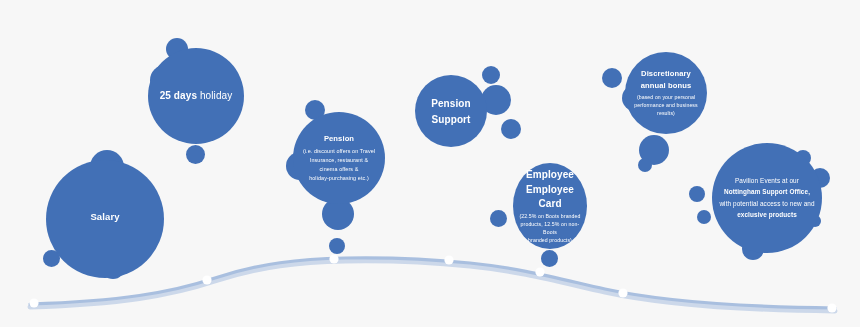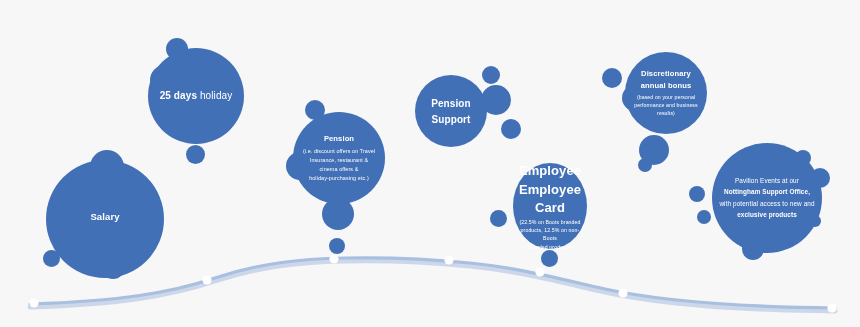--- a/index.html
+++ b/index.html
@@ -95,21 +95,21 @@
   
   #blob-pension { left: 415px; top: 75px; width: 72px; height: 72px; }
   #blob-pension .blob-text { font-size: 10px; line-height: 1.55; font-weight: bold; }
   #sat-pension-a { left: 481px; top: 85px; width: 30px; height: 30px; }
   #sat-pension-b { left: 482px; top: 66px; width: 18px; height: 18px; }
   #sat-pension-c { left: 501px; top: 119px; width: 20px; height: 20px; }
 
   
   #blob-discount { left: 513px; top: 163px; width: 74px; height: 86px; }
   #blob-discount .blob-text { font-size: 5.2px; line-height: 1.6; }
-  #blob-discount .t-title { font-size: 13px; line-height: 1.35; margin-bottom: 1.5px; }
+  #blob-discount .t-title { font-size: 10px; line-height: 1.35; margin-bottom: 1.5px; }
   #sat-discount-a { left: 490px; top: 210px; width: 17px; height: 17px; }
   #sat-discount-b { left: 541px; top: 250px; width: 17px; height: 17px; }
 
   
   #blob-bonus { left: 625px; top: 52px; width: 82px; height: 82px; text-decoration: underline; }
   #blob-bonus .blob-text { font-size: 5.2px; line-height: 1.62; }
   #blob-bonus .t-title { font-size: 7.6px; line-height: 1.35; margin-bottom: 1.5px; }
   #sat-bonus-a { left: 622px; top: 85px; width: 26px; height: 26px; }
   #sat-bonus-b { left: 602px; top: 68px; width: 20px; height: 20px; }
   #sat-bonus-c { left: 623px; top: 90px; width: 14px; height: 14px; }

